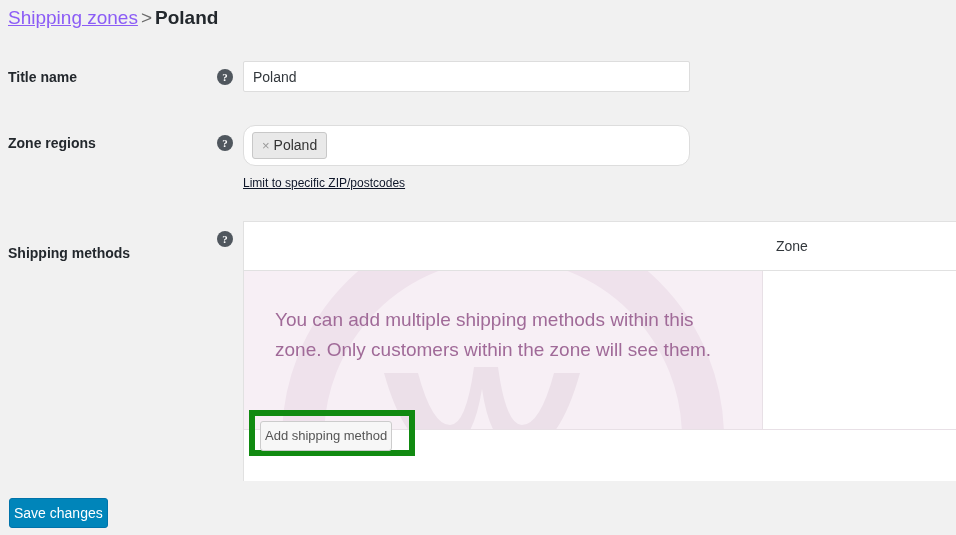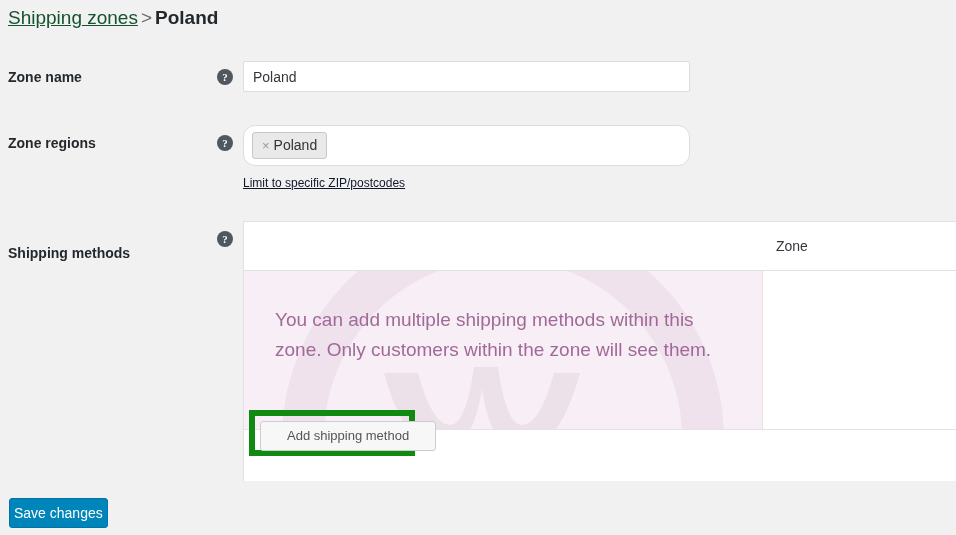--- a/index.html
+++ b/index.html
@@ -19,21 +19,21 @@
   
   .breadcrumb {
     position: absolute;
     left: 8px;
     top: 6px;
     font-size: 19px;
     line-height: 24px;
     white-space: nowrap;
   }
   .breadcrumb a {
-    color: #14532d;
+    color: #8b5cf6;
     text-decoration: underline;
   }
   .breadcrumb .sep {
     color: #6a6a6a;
     margin: 0 3px;
     font-weight: normal;
   }
   .breadcrumb .current {
     color: #23282d;
     font-weight: bold;
@@ -220,21 +220,21 @@
     top: -9px;
     height: 30px;
     box-sizing: border-box;
     background: #f7f7f7;
     border: 1px solid #ccc;
     border-radius: 3px;
     color: #555;
     font-family: "Liberation Sans", sans-serif;
     font-size: 13px;
     line-height: 28px;
-    padding: 0 26px;
+    padding: 0 4px;
     cursor: pointer;
     white-space: nowrap;
   }
 
   
   .save-btn {
     position: absolute;
     left: 9px;
     top: 498px;
     height: 30px;
@@ -251,21 +251,21 @@
     white-space: nowrap;
   }
 </style>
 </head>
 <body>
 
 <div class="breadcrumb">
   <a href="#">Shipping zones</a><span class="sep">&gt;</span><span class="current">Poland</span>
 </div>
 
-<div class="row-label zone-name-label">Zone name</div>
+<div class="row-label zone-name-label">Title name</div>
 <div class="help-icon zone-name-help">?</div>
 <input class="zone-name-input" type="text" value="Poland" style="">
 
 <div class="row-label zone-regions-label">Zone regions</div>
 <div class="help-icon zone-regions-help">?</div>
 <div class="regions-box">
   <div class="chip">
     <span class="x">×</span><span>Poland</span>
   </div>
 </div>

